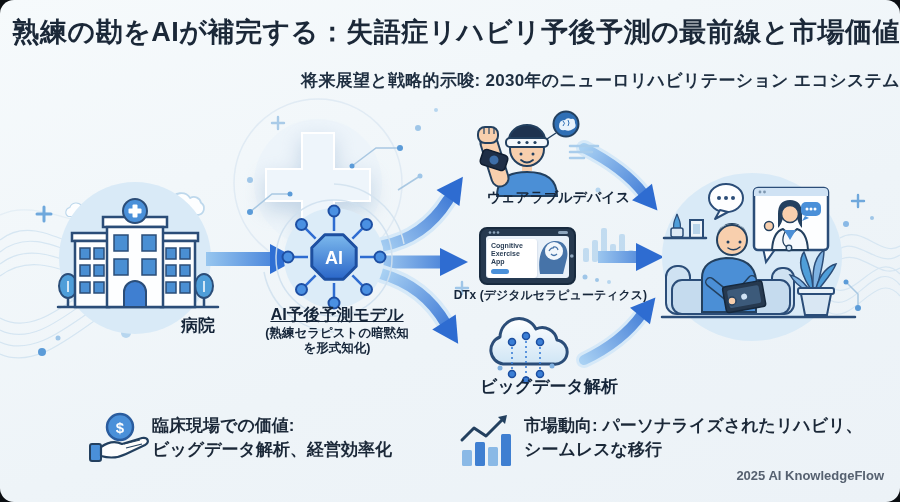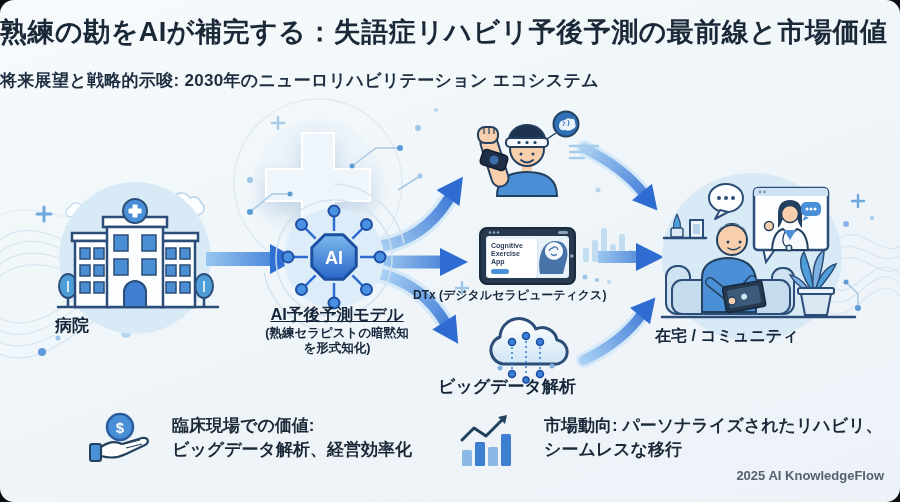--- a/index.html
+++ b/index.html
@@ -1,35 +1,35 @@
 <!DOCTYPE html>
 <html><head>
 <meta charset="utf-8">
 <style>
   html,body{margin:0;padding:0;background:#0b0e12;}
   body{display:flex;justify-content:center;align-items:flex-start;font-family:"Liberation Sans","DejaVu Sans",sans-serif;}
   .canvas{position:relative;width:900px;height:502px;border-radius:14px;overflow:hidden;
           background:linear-gradient(160deg,#f6fafc 0%,#eef4f8 60%,#ecf2f7 100%);}
   .scene{position:absolute;left:0;top:0;width:900px;height:502px;}
-  .txt{position:absolute;color:#16263a;text-align:left;}
+  .txt{position:absolute;color:#16263a;text-align:right;}
   .title{left:0;right:0;top:14px;font-size:27px;font-weight:800;letter-spacing:.5px;color:#1b2838;}
   .subtitle{left:0;right:0;top:69px;font-size:17px;font-weight:700;letter-spacing:.3px;color:#1e2e40;}
   .lbl-hospital{left:55px;top:314px;width:160px;font-size:17px;font-weight:800;}
   .ai-label-block{position:absolute;left:240px;top:304px;width:194px;text-align:center;color:#16263a;}
   .ai-label-block .lbl-main{font-size:16.5px;font-weight:800;text-decoration:underline;}
   .ai-label-block .lbl-sub{font-size:12.5px;font-weight:700;line-height:15px;}
   .lbl-wearable{left:430px;top:189px;width:200px;font-size:14px;font-weight:700;}
   .lbl-dtx{left:413px;top:287px;width:234px;font-size:12px;font-weight:700;}
   .lbl-bigdata{left:438px;top:375px;width:180px;font-size:17px;font-weight:700;}
   .lbl-home{left:655px;top:326px;width:190px;font-size:16px;font-weight:800;}
   .tablet-card{position:absolute;left:487px;top:239px;width:43px;background:#ffffff;border-radius:3px;
                padding:3px 3px 4px 4px;box-shadow:0 1px 2px rgba(40,70,110,.25);}
   .tablet-card-title{font-size:7px;line-height:8px;font-weight:700;color:#2b3f56;}
   .tablet-card-button{width:18px;height:5px;border-radius:2.5px;background:#4a90d9;margin-top:3px;}
-  .footer-text{position:absolute;font-size:17px;font-weight:800;color:#1b2838;line-height:24px;text-align:left;margin-left:20px;}
+  .footer-text{position:absolute;font-size:17px;font-weight:800;color:#1b2838;line-height:24px;text-align:left;}
   .footer-clinical{left:152px;top:414px;width:300px;}
   .footer-market{left:524px;top:414px;width:370px;}
   .credit{position:absolute;right:16px;top:468px;font-size:13px;font-weight:600;color:#566170;}
 </style>
 </head>
 <body>
 
 <div class="canvas">
 
 <svg class="scene" viewBox="0 0 900 502">
@@ -427,23 +427,23 @@
 <div class="txt subtitle">将来展望と戦略的示唆: 2030年のニューロリハビリテーション エコシステム</div>
 
 <div class="txt lbl-hospital">病院</div>
 
 <div class="ai-label-block">
   <div class="lbl-main">AI予後予測モデル</div>
   <div class="lbl-sub">(熟練セラピストの暗黙知</div>
   <div class="lbl-sub">を形式知化)</div>
 </div>
 
+<div class="txt lbl-wearable">ウェアラブルデバイス</div>
 <div class="txt lbl-dtx">DTx (デジタルセラピューティクス)</div>
 <div class="txt lbl-bigdata">ビッグデータ解析</div>
-<div class="txt lbl-home">在宅 / コミュニティ</div>
 
 <div class="tablet-card">
   <div class="tablet-card-title">Cognitive Exercise App</div>
   <div class="tablet-card-button"></div>
 </div>
 
 <div class="footer-text footer-clinical">
   <div>臨床現場での価値:</div>
   <div>ビッグデータ解析、経営効率化</div>
 </div>

